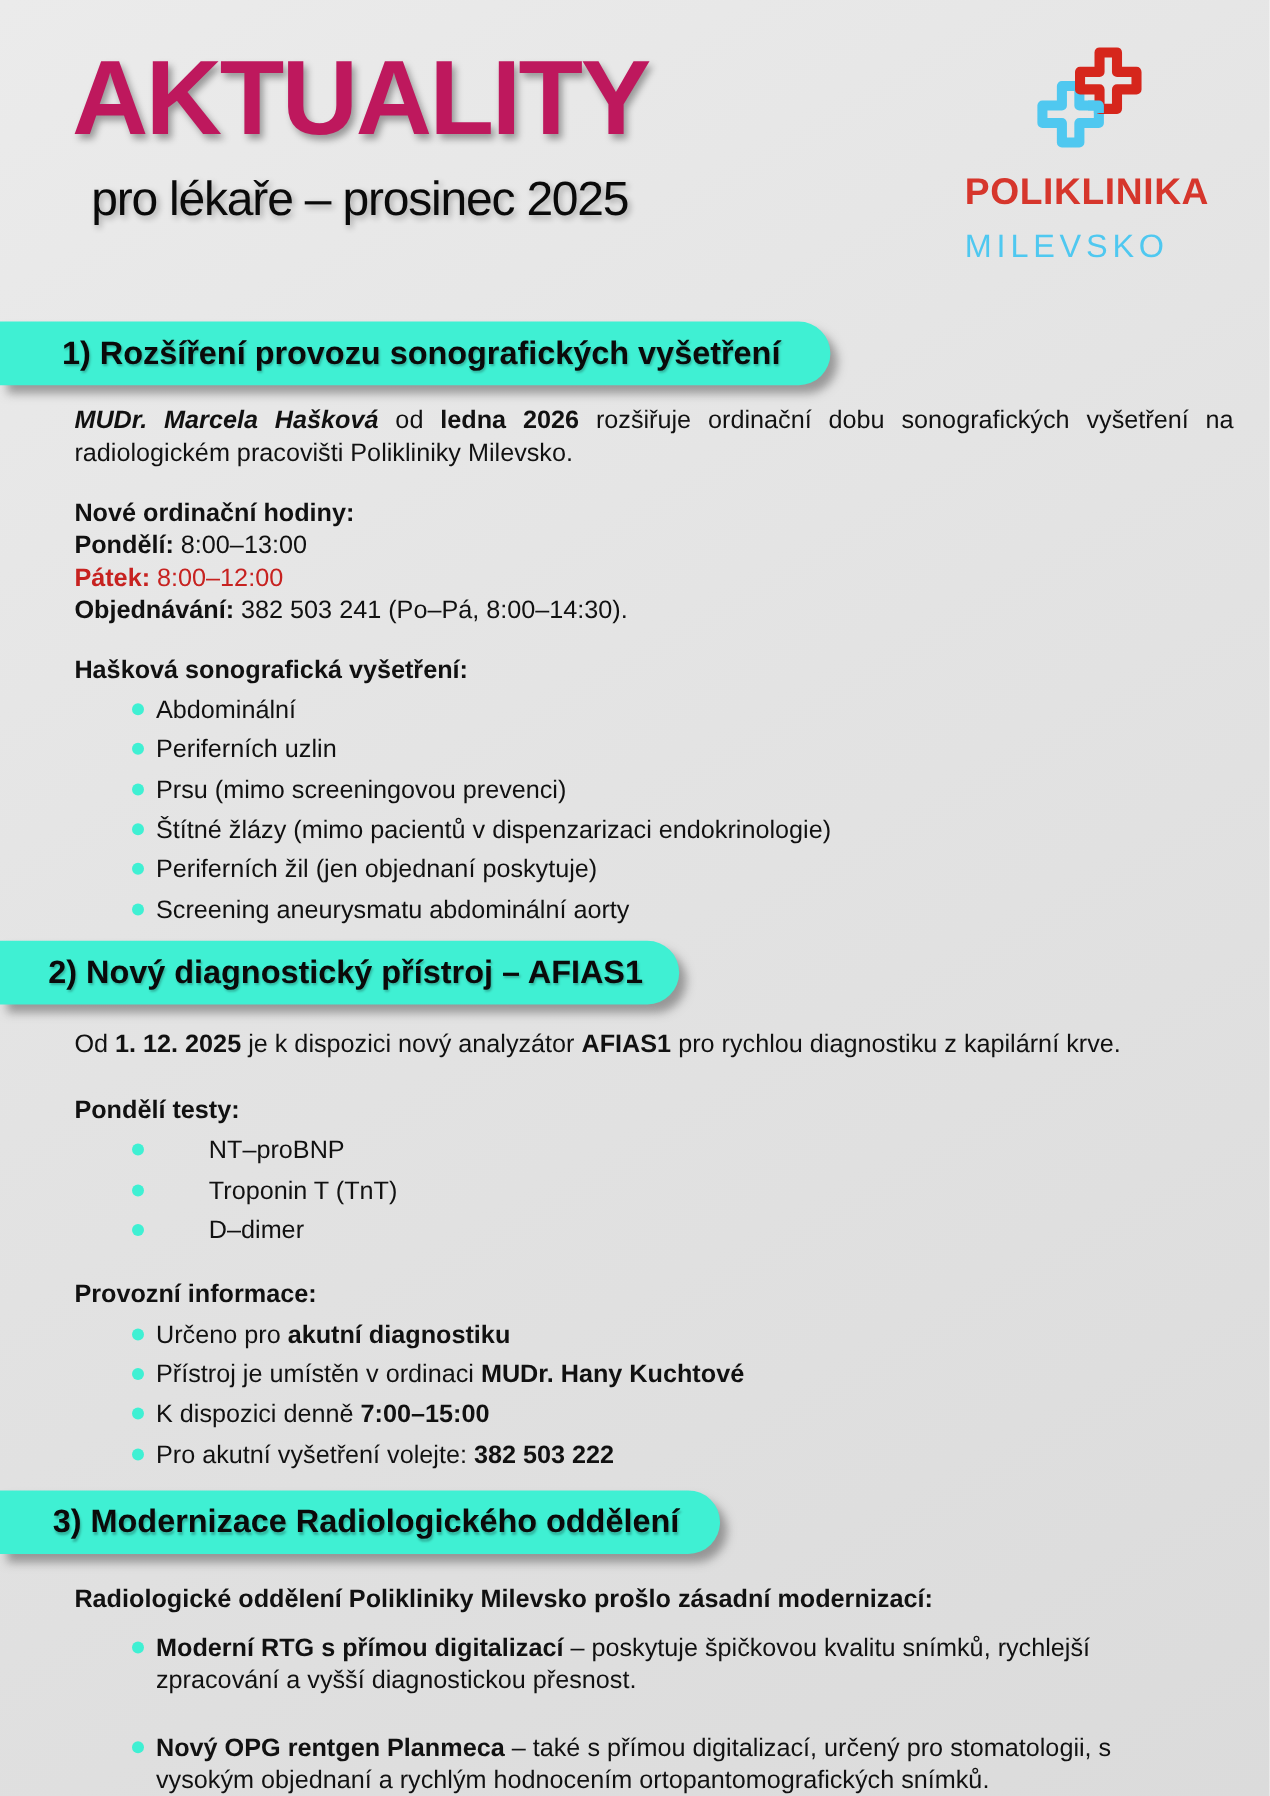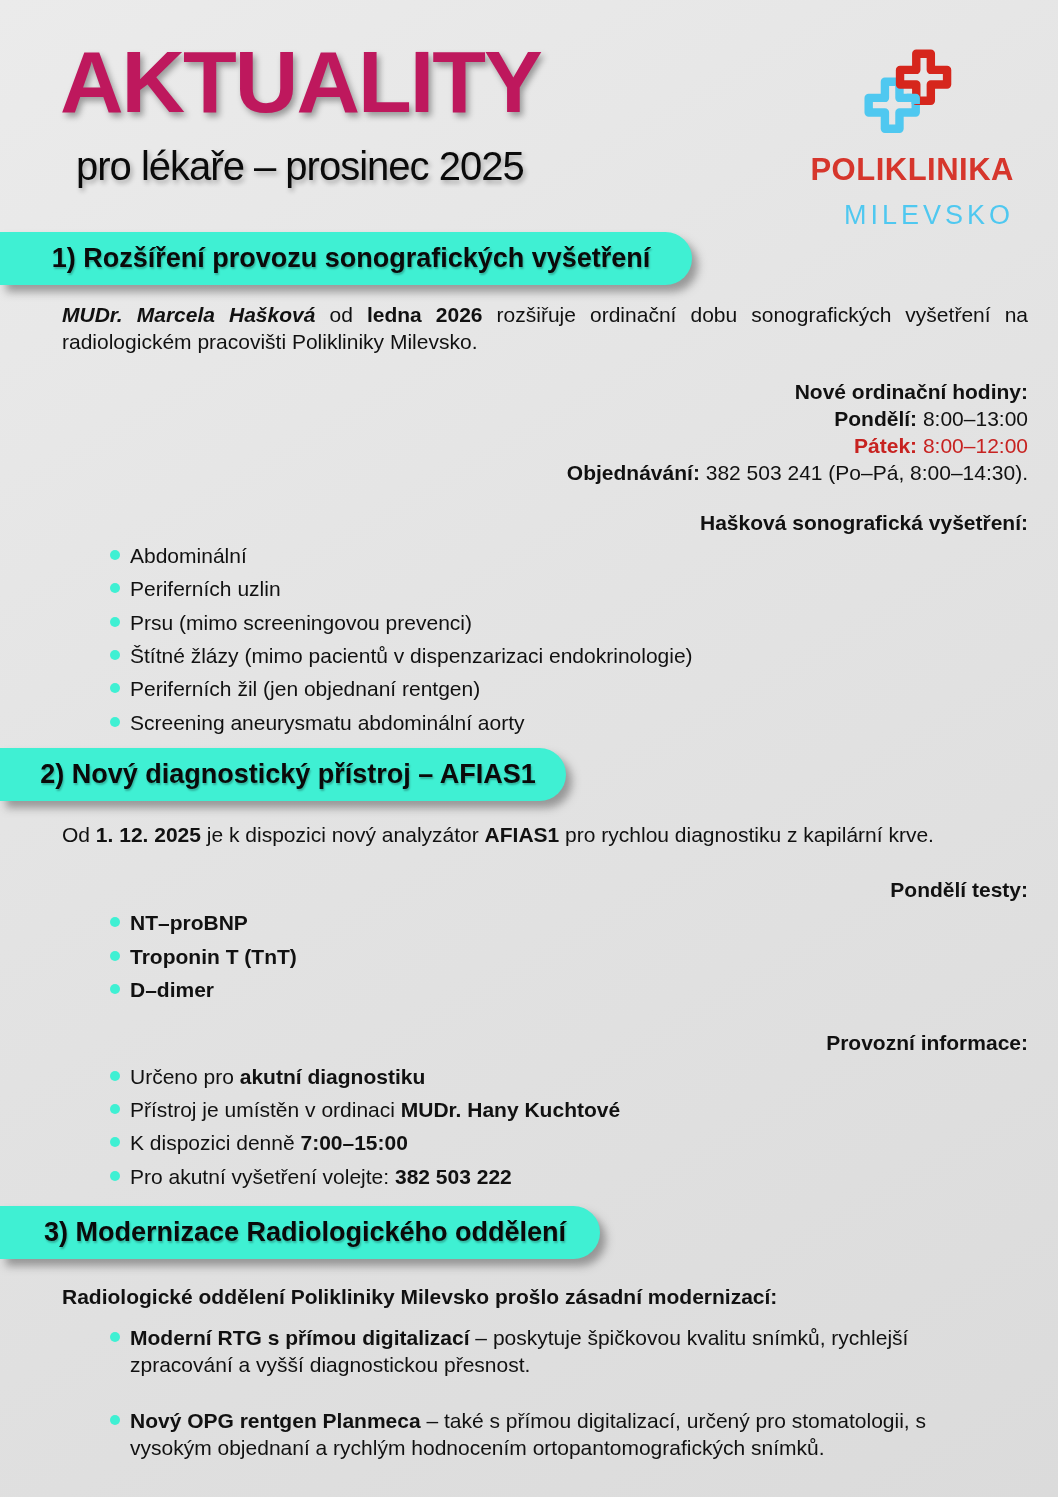--- a/index.html
+++ b/index.html
@@ -10,47 +10,47 @@
   }
   .header{position:relative;padding:40px 30px 0 60px;height:170px;}
   .main-title{
     font-size:88px;font-weight:bold;letter-spacing:-2px;line-height:.95;margin:0;
     color:#be185d;text-shadow:3px 4px 6px rgba(0,0,0,.35);
   }
   .sub-title{
     font-size:40px;font-weight:normal;margin:20px 0 0 16px;letter-spacing:-1px;
     color:#0a0a0a;text-shadow:2px 3px 5px rgba(0,0,0,.3);
   }
-  .logo{position:absolute;top:38px;right:44px;width:210px;text-align:right;}
+  .logo{position:absolute;top:28px;right:44px;width:210px;text-align:left;}
   .logo-mark{display:block;margin:0 auto;}
   .logo-line1{font-size:31px;font-weight:bold;letter-spacing:.5px;margin-top:2px;}
   .logo-line2{font-size:27px;letter-spacing:4px;margin-top:12px;}
   .banner{
     background:#3ff0d3;border-radius:0 28px 28px 0;
     box-shadow:6px 7px 8px rgba(90,90,90,.55);
     padding:11px 30px 11px 40px;text-align:center;
     font-size:27px;font-weight:bold;color:#0a0a0a;
     text-shadow:1px 2px 2px rgba(0,0,0,.25);
     box-sizing:border-box;
   }
-  .banner-1{width:692px;margin-top:22px;}
+  .banner-1{width:692px;margin-top:58px;}
   .banner-2{width:566px;margin-top:12px;}
   .banner-3{width:600px;margin-top:16px;}
   .content{margin:0 30px 0 62px;font-size:21px;line-height:1.3;}
   .para-justify{text-align:justify;margin-top:16px;}
   .para{margin-top:20px;}
-  .block{margin-top:22px;text-align:right;}
+  .block{margin-top:22px;}
   .block-heading{font-weight:bold;}
   ul.bullets{list-style:none;margin:2px 0 0 0;padding:0 0 0 48px;}
   ul.bullets li{display:flex;align-items:flex-start;margin-top:6px;}
   .dot{
     width:10px;height:10px;border-radius:50%;background:#3ff0d3;
     flex-shrink:0;margin:8px 10px 0 0;
   }
-  li.bold-item span.li-text{font-weight:bold;}
+  li.bold-item span.li-text{font-weight:normal;margin-left:44px;}
   .mod-item{margin-top:24px;}
 </style>
 </head>
 <body>
 
 <div class="header">
   <h1 class="main-title">AKTUALITY</h1>
   <div class="sub-title">pro lékaře – prosinec 2025</div>
 
   <div class="logo">
@@ -100,21 +100,21 @@
       <li>
           <span class="dot"></span>
           <span class="li-text">Prsu (mimo screeningovou prevenci)</span>
         </li>
       <li>
           <span class="dot"></span>
           <span class="li-text">Štítné žlázy (mimo pacientů v dispenzarizaci endokrinologie)</span>
         </li>
       <li>
           <span class="dot"></span>
-          <span class="li-text">Periferních žil (jen objednaní rentgen)</span>
+          <span class="li-text">Periferních žil (jen objednaní poskytuje)</span>
         </li>
       <li>
           <span class="dot"></span>
           <span class="li-text">Screening aneurysmatu abdominální aorty</span>
         </li>
     </ul>
   </div>
 </div>
 
 <div class="banner banner-2">

